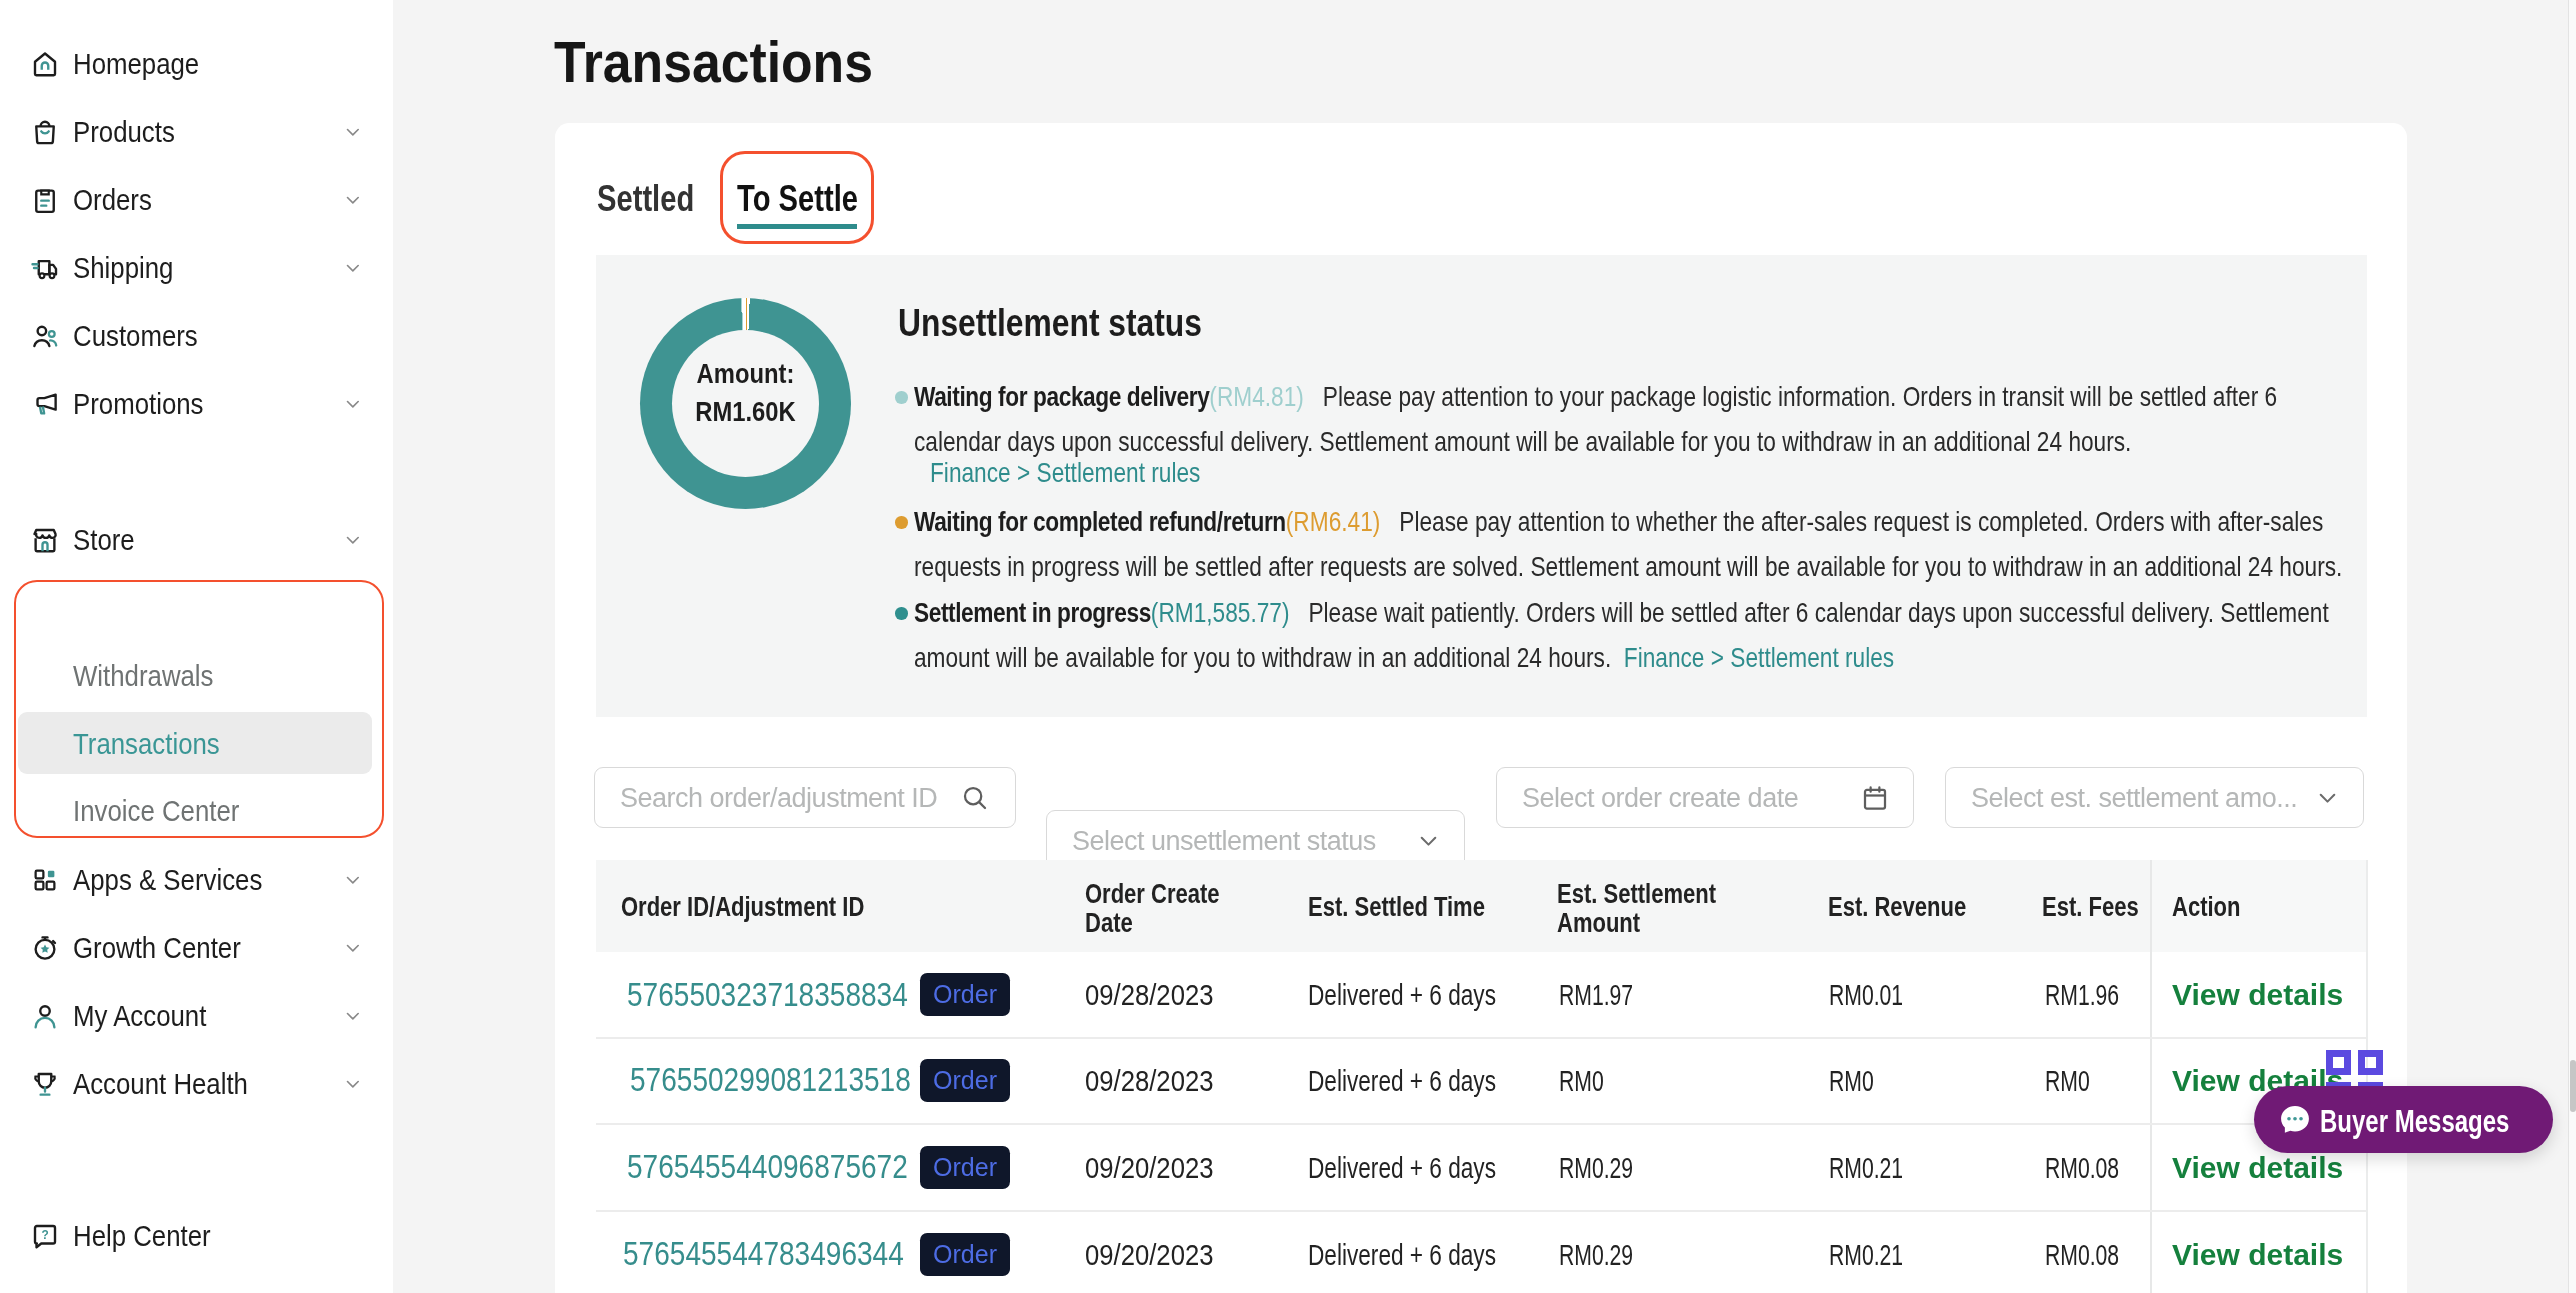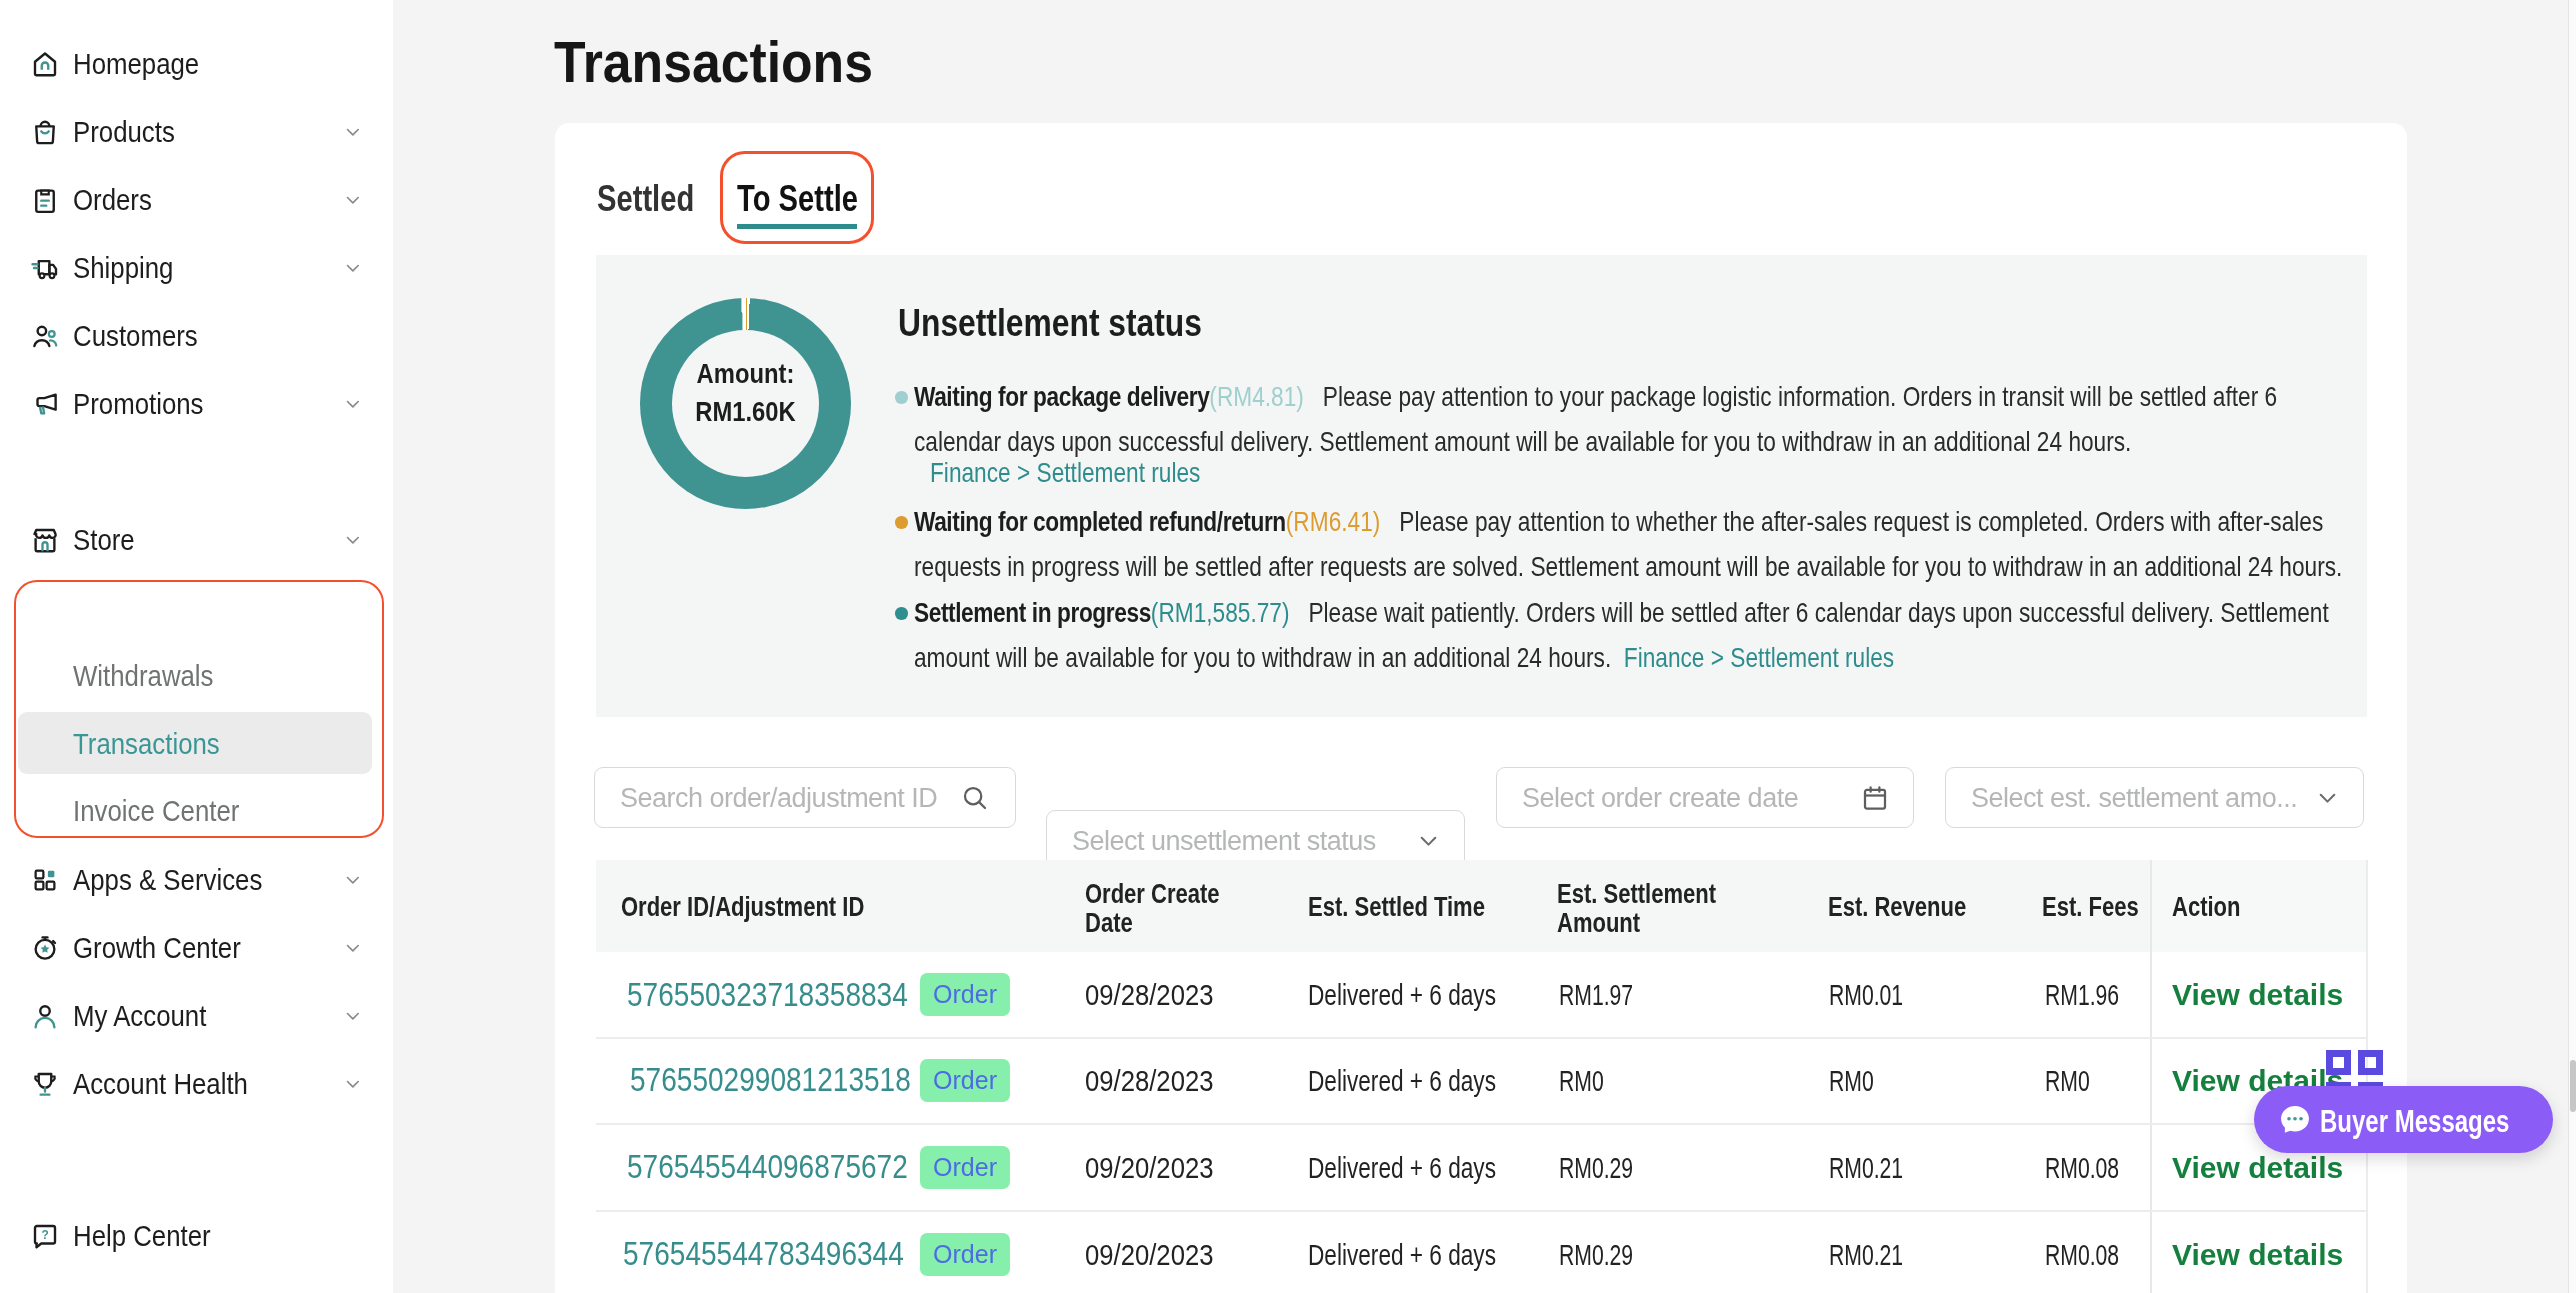--- a/index.html
+++ b/index.html
@@ -24,21 +24,21 @@
   .dot { position:absolute; width:12.5px; height:12.5px; border-radius:50%; }
   .teal { color:#2e8c8c; }
   .input { position:absolute; top:767px; height:61px; background:#fff; border:1.8px solid #d9d9d9; border-radius:9px; }
   .ph { position:absolute; left:25px; top:50%; transform:translateY(-50%); font-size:27px; letter-spacing:-0.5px; color:#b5b7b7; white-space:nowrap; }
   .cell { position:absolute; font-size:29px; line-height:29px; color:#222; white-space:nowrap; transform-origin:left top; }
   .hd { font-size:27px; line-height:29px; font-weight:700; transform:scaleX(0.815); }
   .sx88 { transform:scaleX(0.885); }
   .sx78 { transform:scaleX(0.78); }
   .sx73 { transform:scaleX(0.73); }
   .oid { color:#368d8c; font-weight:500; font-size:33px; line-height:33px; transform:scaleX(0.85); }
-  .badge { position:absolute; width:90px; height:43px; background:#86efac; border-radius:7.2px; color:#4d6ce4; font-size:25px; text-align:center; line-height:43px; font-weight:500; }
+  .badge { position:absolute; width:90px; height:43px; background:#0f172a; border-radius:7.2px; color:#4d6ce4; font-size:25px; text-align:center; line-height:43px; font-weight:500; }
   .vd { color:#15803d; font-weight:700; font-size:30px; line-height:30px; }
   .rowline { position:absolute; left:596px; width:1770px; height:1.8px; background:#ececec; }
 </style>
 </head>
 <body>
 <div id="page">
   <div id="main"></div>
   <div class="abs" style="left:554px; top:35px; font-size:57px; line-height:54px; font-weight:700; color:#161616; transform:scaleX(0.907); transform-origin:left top;">Transactions</div>
   <div id="card"></div>
 
@@ -143,21 +143,21 @@
   <div class="cell vd" style="left:2172px; top:1240px;">View details</div>
 
   <div class="abs" style="left:2568px; top:0; width:8px; height:1293px; background:#fafafa; border-left:0.9px solid #e3e3e3;"></div>
   <div class="abs" style="left:2570px; top:1060px; width:6.3px; height:52px; border-radius:3.6px; background:#c6c6c6;"></div>
 
   <div class="abs" style="left:2326px; top:1050px; width:25px; height:25px; border:7.2px solid #5b4ae0;"></div>
   <div class="abs" style="left:2358px; top:1050px; width:25px; height:25px; border:7.2px solid #5b4ae0;"></div>
   <div class="abs" style="left:2326px; top:1082px; width:25px; height:25px; border:7.2px solid #5b4ae0;"></div>
   <div class="abs" style="left:2358px; top:1082px; width:25px; height:25px; border:7.2px solid #5b4ae0;"></div>
 
-  <div class="abs" style="left:2254px; top:1086px; width:299px; height:67px; border-radius:34px; background:#8b5cf6; box-shadow:0 5.4px 16px rgba(0,0,0,0.15);">
+  <div class="abs" style="left:2254px; top:1086px; width:299px; height:67px; border-radius:34px; background:#701a75; box-shadow:0 5.4px 16px rgba(0,0,0,0.15);">
     <svg class="abs" style="left:21.5px; top:15px;" width="38" height="38" viewBox="0 0 24 24">
         <path d="M12 3.2c5 0 8.8 3.5 8.8 8s-3.8 8-8.8 8c-1 0-2-.14-2.9-.4L5.6 20v-3.3c-1.5-1.4-2.4-3.3-2.4-5.5 0-4.5 3.8-8 8.8-8z" fill="#fff"></path>
         <circle cx="8.2" cy="11.2" r="1.15" fill="#3f9896"></circle>
         <circle cx="12" cy="11.2" r="1.15" fill="#3f9896"></circle>
         <circle cx="15.8" cy="11.2" r="1.15" fill="#3f9896"></circle>
       </svg>
     <div class="abs" style="left:66px; top:19px; font-size:32px; line-height:32px; font-weight:700; color:#fff; white-space:nowrap; transform:scaleX(0.75); transform-origin:left top;">Buyer Messages</div>
   </div>
   <div id="side">
     <div class="mi" style="top:30px;">

